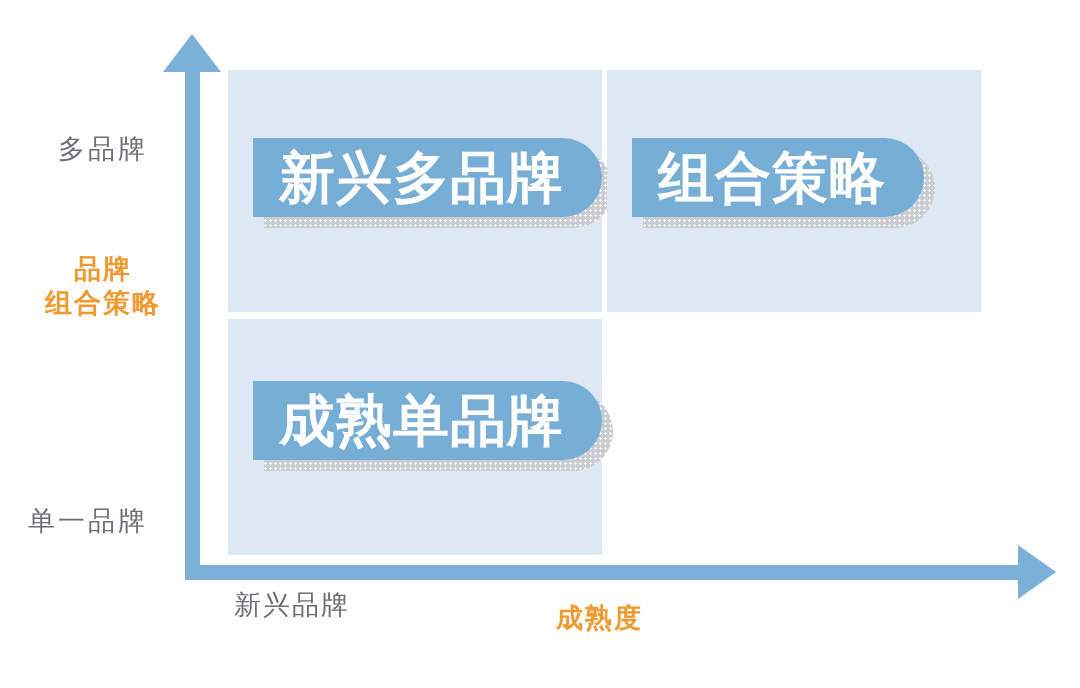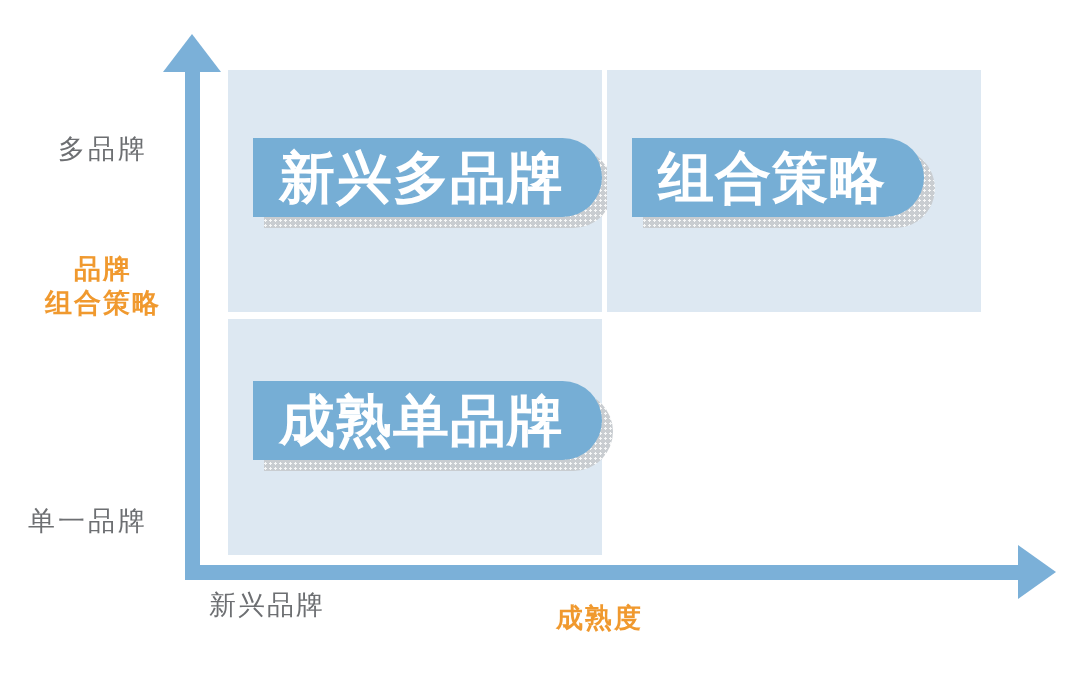--- a/index.html
+++ b/index.html
@@ -121,21 +121,21 @@
     line-height: 1.25;
     white-space: nowrap;
   }
   .axis-label.accent { color: #f0992e; font-weight: bold; }
 
   .y-top    { left: 58px;  top: 133px; letter-spacing: 3px; }
   .y-bottom { left: 28px;  top: 505px; letter-spacing: 3px; }
   .y-title  { right: 919px; top: 253px; text-align: right; letter-spacing: 2px; }
   .y-title div { display: block; text-align: center; }
 
-  .x-left   { left: 209px; top: 589px; letter-spacing: 2px; }
+  .x-left   { left: 234px; top: 589px; letter-spacing: 2px; }
   .x-center { left: 556px; top: 602px; letter-spacing: 2px; }
   .x-right  { left: 846px; top: 589px; letter-spacing: 2px; }
 </style>
 </head>
 <body>
 
 <div id="canvas">
 
   <div class="axis-v-shaft"></div>
   <div class="axis-v-head"></div>

